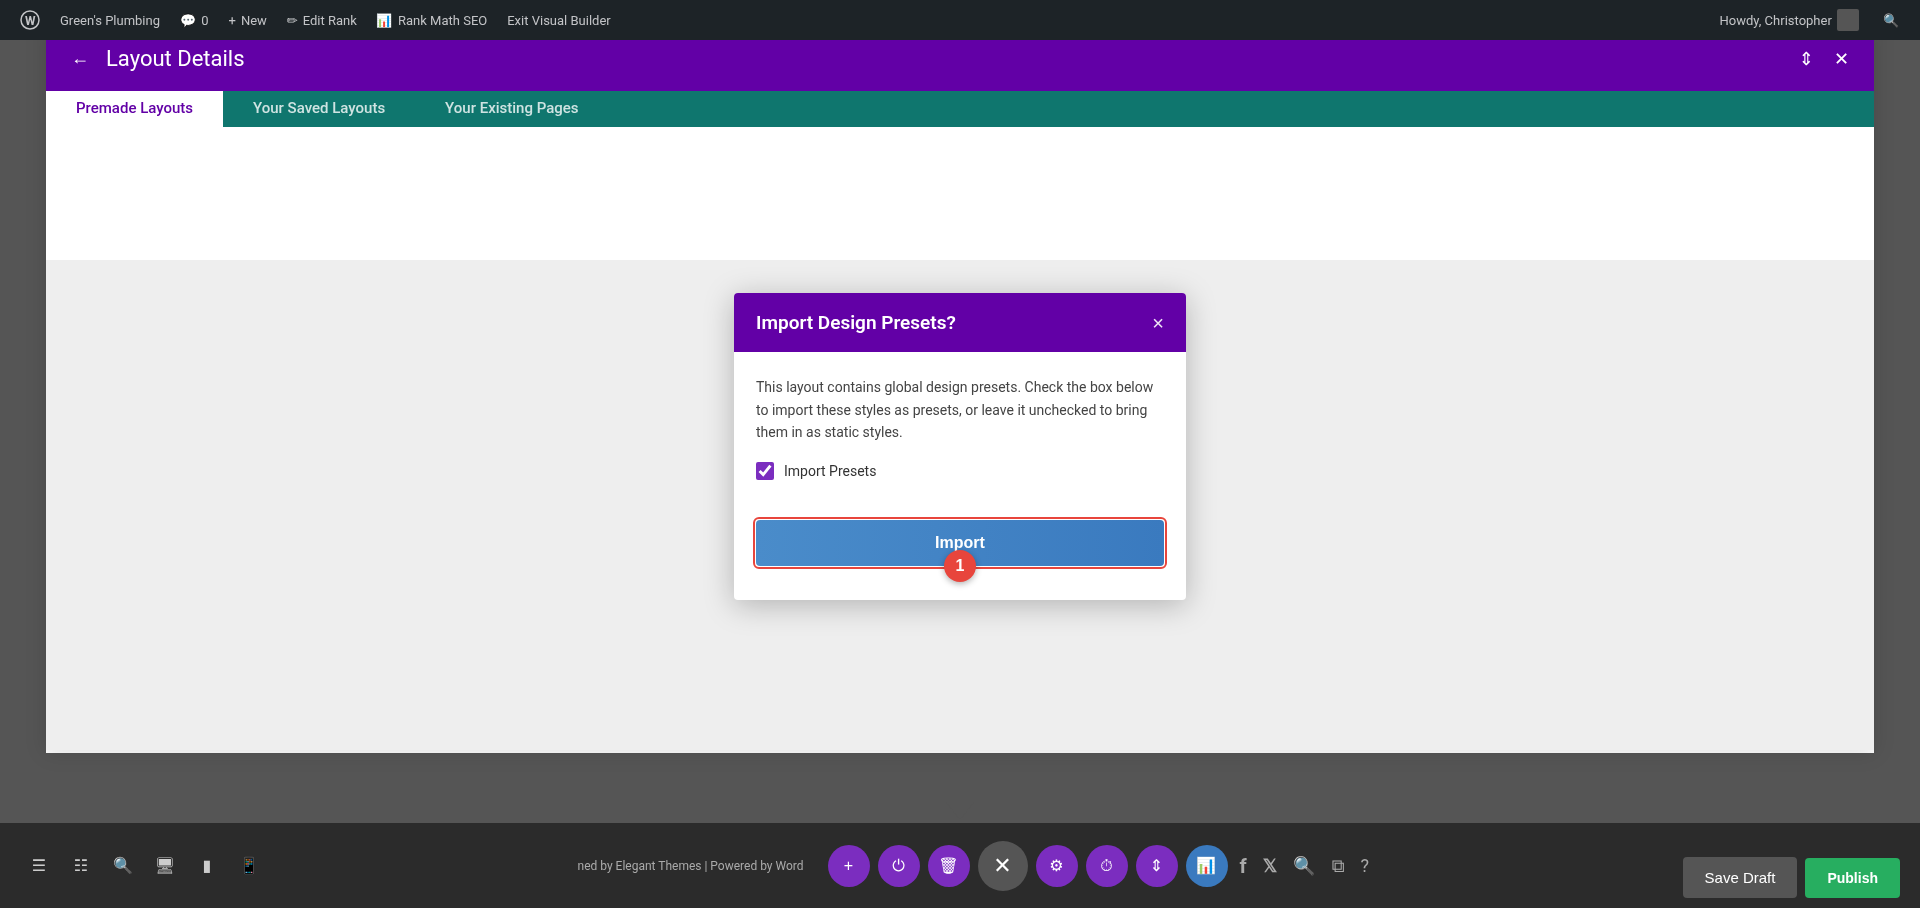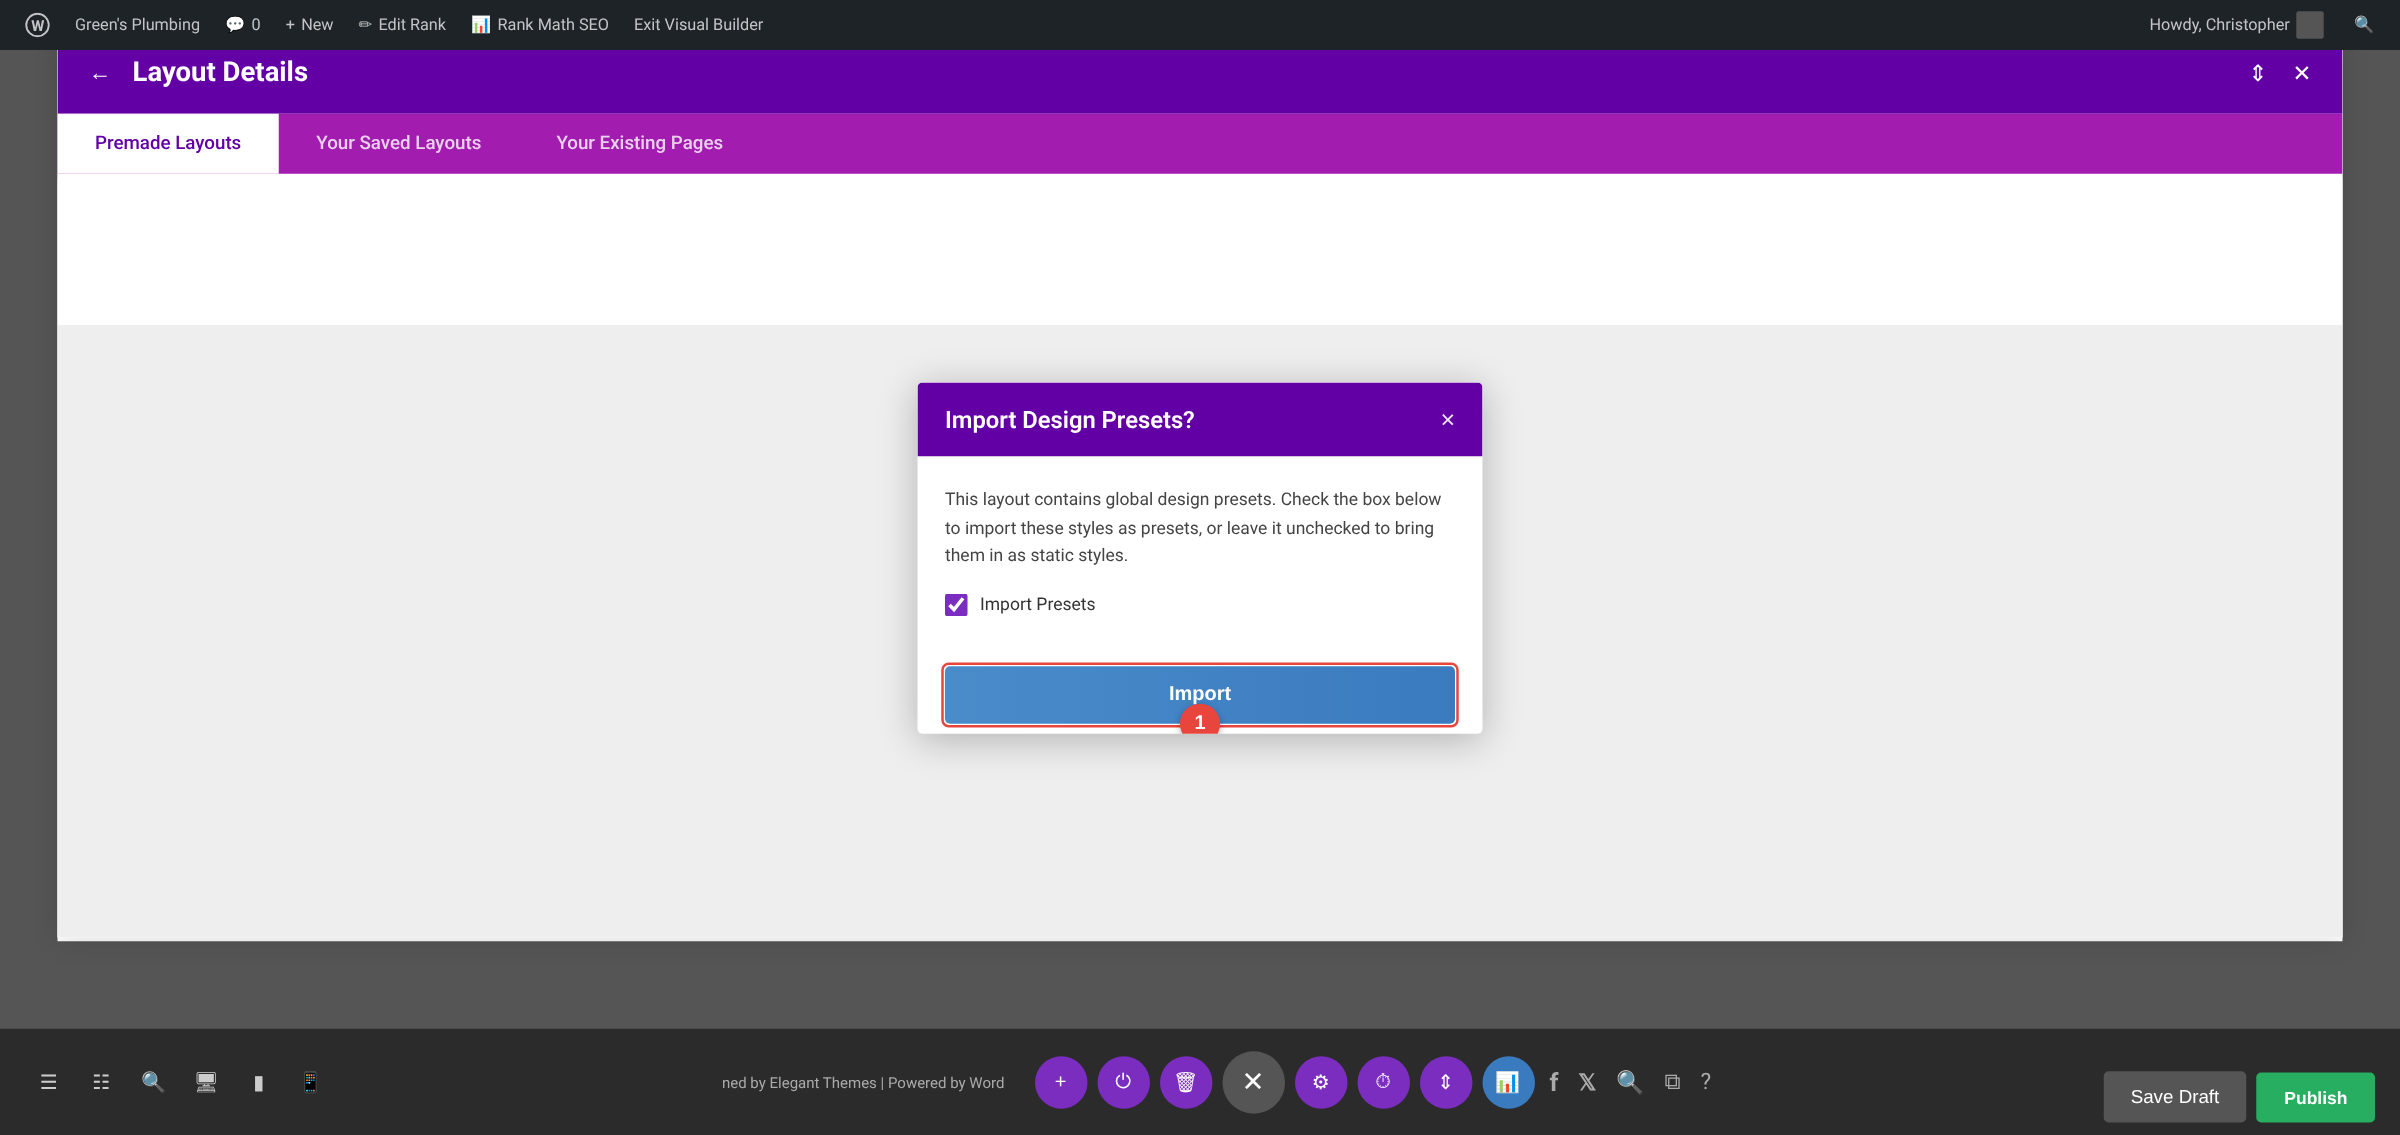--- a/index.html
+++ b/index.html
@@ -86,44 +86,44 @@
       border: none;
       cursor: pointer;
       font-size: 18px;
       display: flex;
       align-items: center;
       padding: 5px;
     }
     .panel-title {
       color: #fff;
       font-size: 22px;
-      font-weight: 700;
+      font-weight: 400;
     }
     .panel-header-actions {
       display: flex;
       align-items: center;
       gap: 10px;
     }
     .panel-header-icon {
       color: #fff;
       background: none;
       border: none;
       cursor: pointer;
       font-size: 18px;
       padding: 5px;
       display: flex;
       align-items: center;
     }
 
     
     .panel-tabs {
-      background: #a21caf;
+      background: #0f766e;
       display: flex;
       align-items: stretch;
-      height: 48px;
+      height: 36px;
     }
     .panel-tab {
       color: rgba(255,255,255,0.8);
       padding: 0 30px;
       display: flex;
       align-items: center;
       cursor: pointer;
       font-size: 15px;
       font-weight: 500;
       border-bottom: 3px solid transparent;
@@ -217,21 +217,21 @@
       height: 18px;
       accent-color: #7b2dbf;
       cursor: pointer;
     }
     .dialog-checkbox-label {
       color: #333;
       font-size: 14px;
       cursor: pointer;
     }
     .dialog-footer {
-      padding: 0 22px 8px;
+      padding: 0 22px 34px;
     }
     .dialog-import-btn {
       width: 100%;
       background: linear-gradient(to right, #4a8cca, #3a7abf);
       color: #fff;
       border: none;
       border-radius: 4px;
       padding: 14px 0;
       font-size: 16px;
       font-weight: 600;

